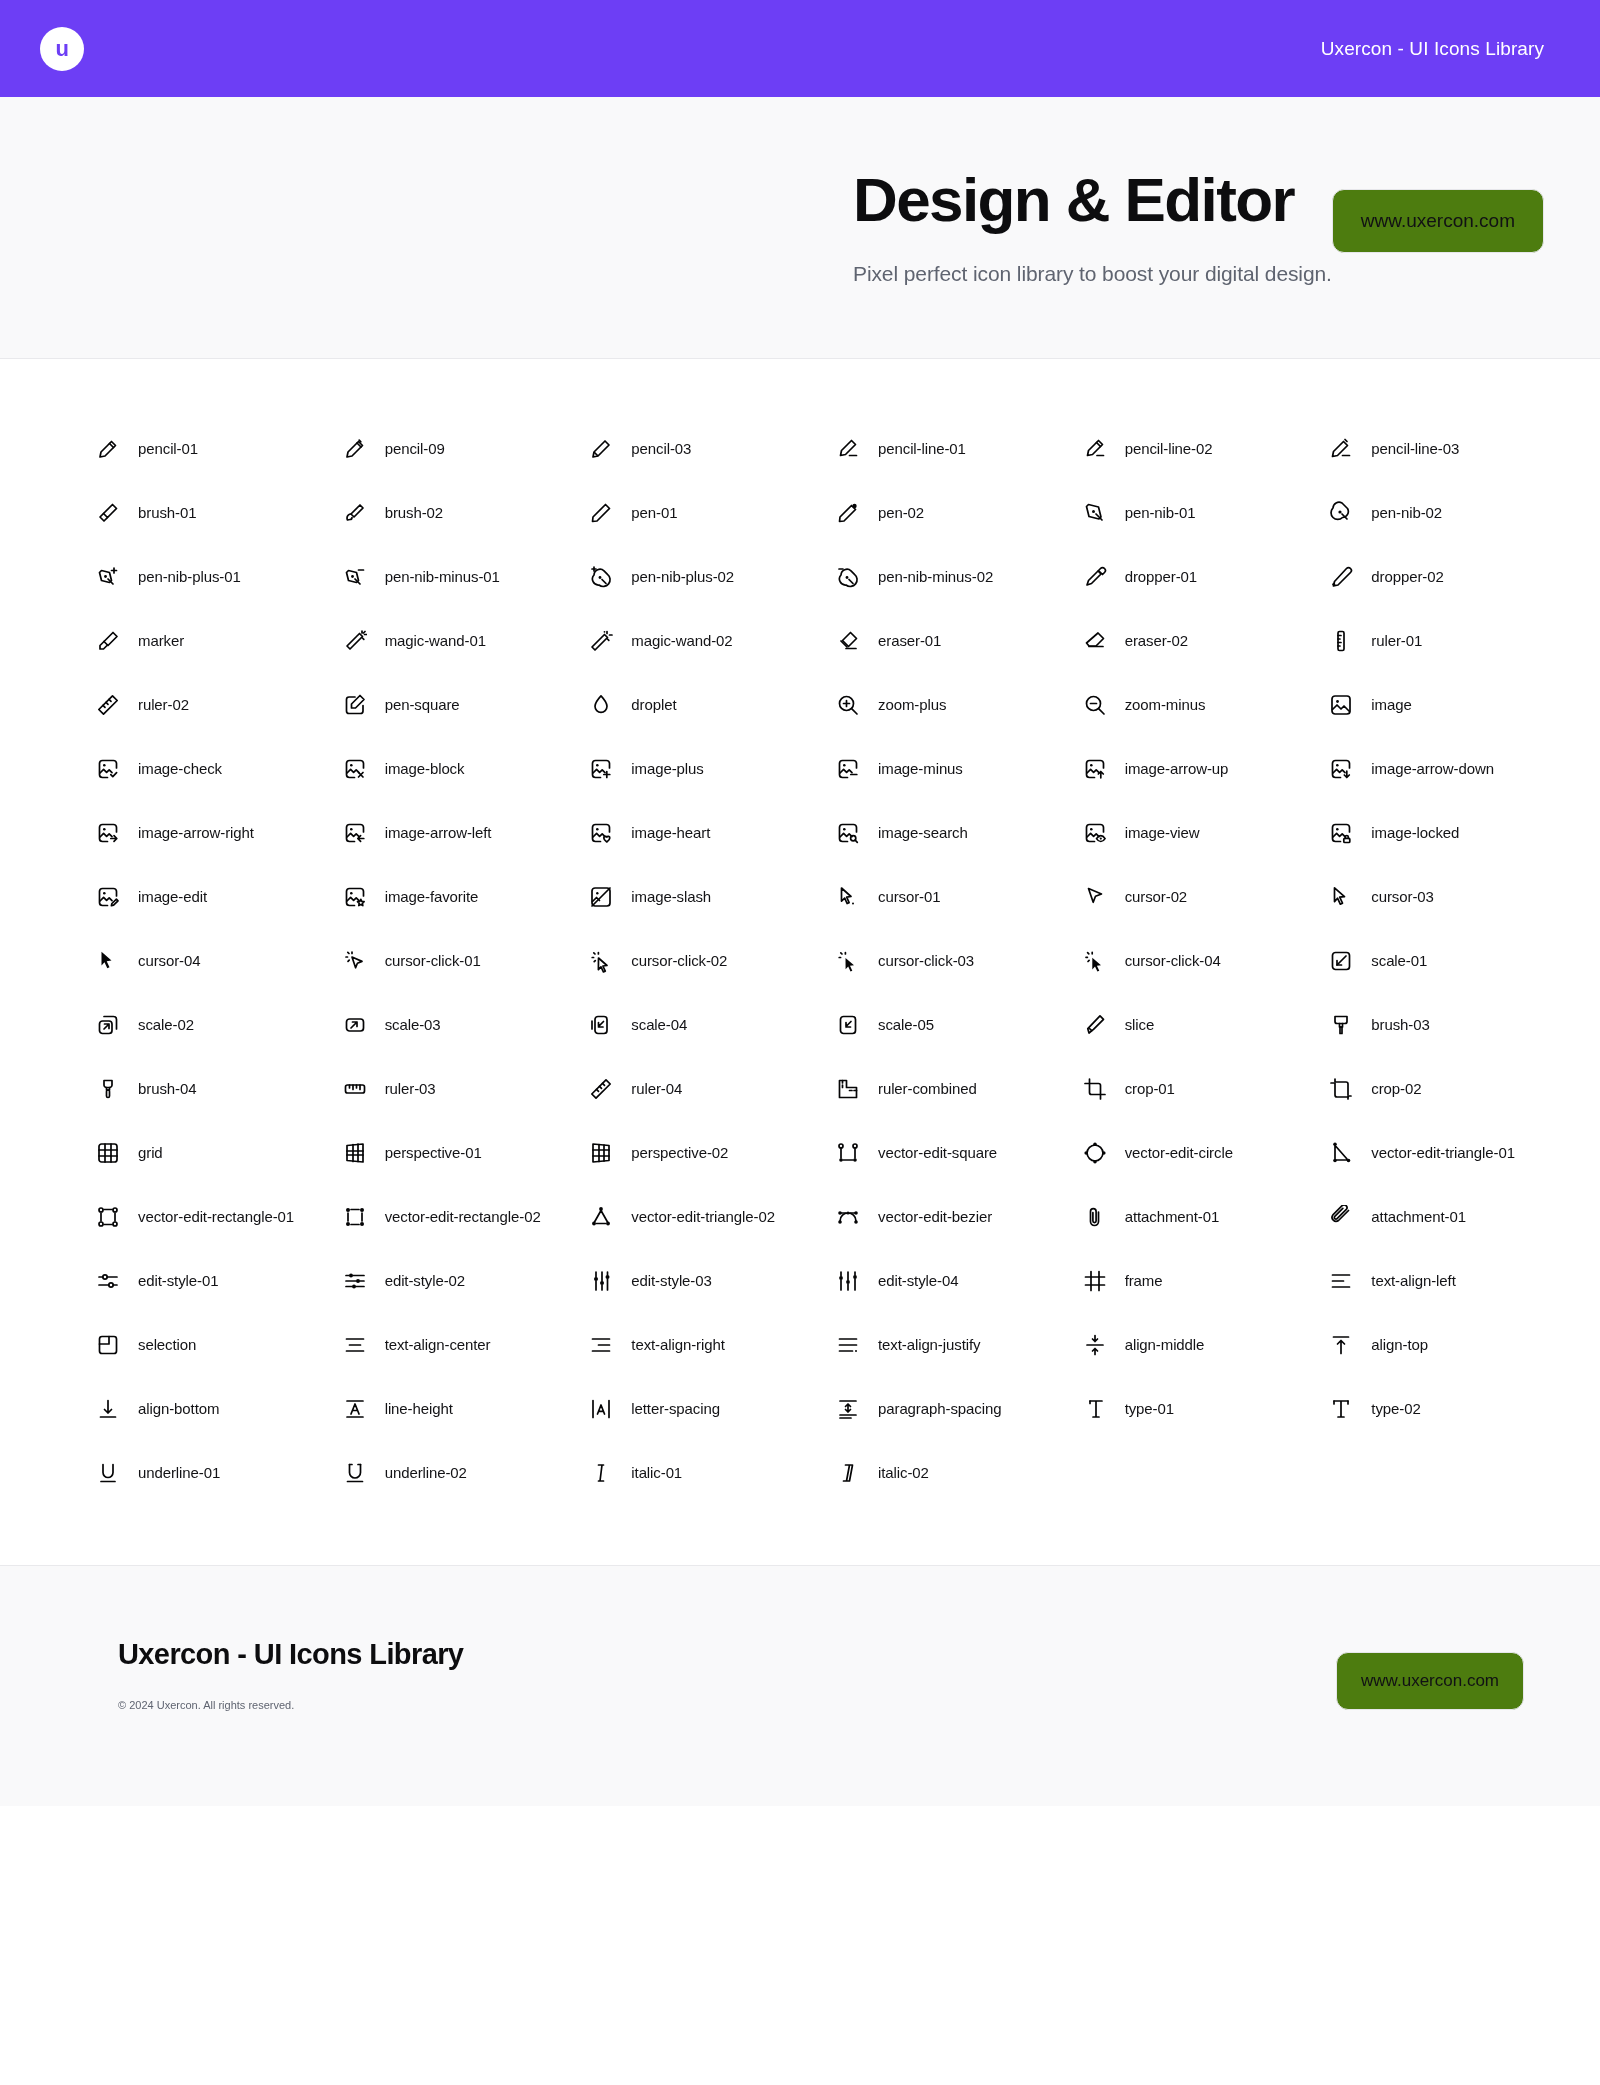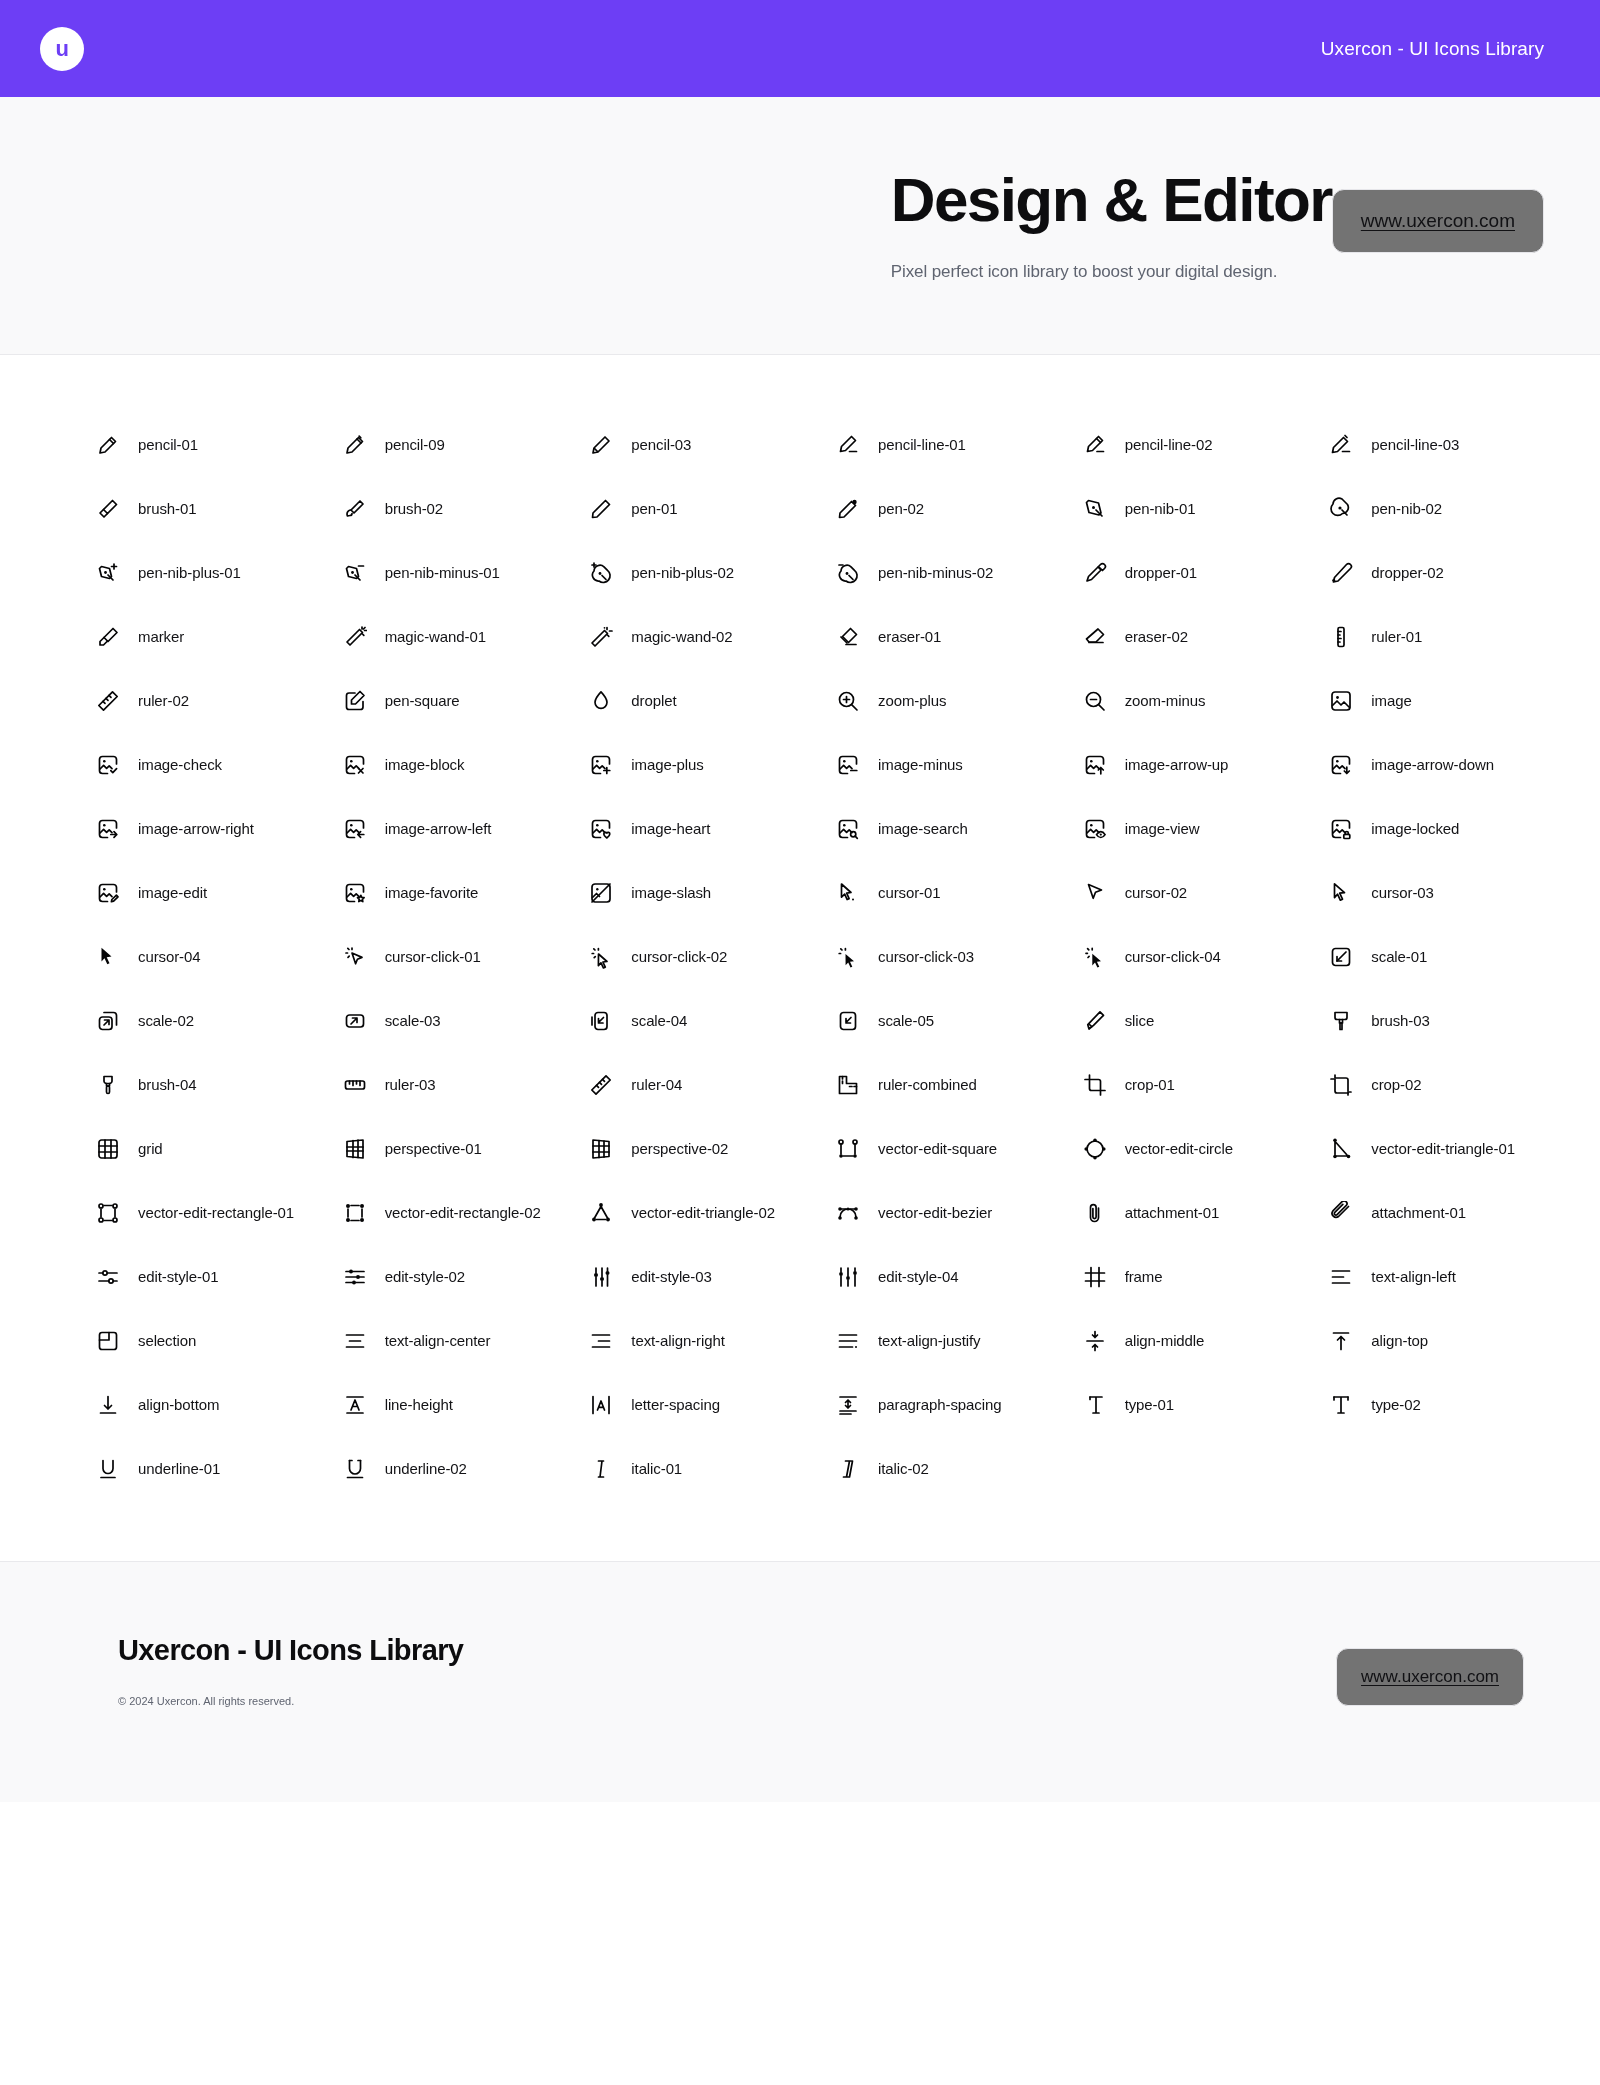--- a/index.html
+++ b/index.html
@@ -45,32 +45,31 @@
     justify-content: flex-end;
     min-height: 228px;
   }
   .hero-left { padding-top: 8px; }
   .hero-title {
     font-size: 62px; font-weight: 700; color: #0d0d0f;
     letter-spacing: -1.6px; line-height: 1.08;
   }
   .hero-sub {
     margin-top: 28px;
-    font-size: 17px; color: #5f6470; font-weight: 400;
+    font-size: 21px; color: #5f6470; font-weight: 400;
     letter-spacing: -0.1px;
   }
   .url-badge {
-    background: #737373;
+    background: #4d7c0f;
     border: 1px solid #e6e6ea;
     border-radius: 12px;
     padding: 20px 28px;
     font-size: 19px;
     font-weight: 500;
     color: #111114;
-    text-decoration: underline;
     text-underline-offset: 3px;
     white-space: nowrap;
     margin-top: 30px;
   }
 
   
   .grid-wrap {
     background: #ffffff;
     padding: 58px 60px 60px 60px;
     border-bottom: 1px solid #e9e9ec;

